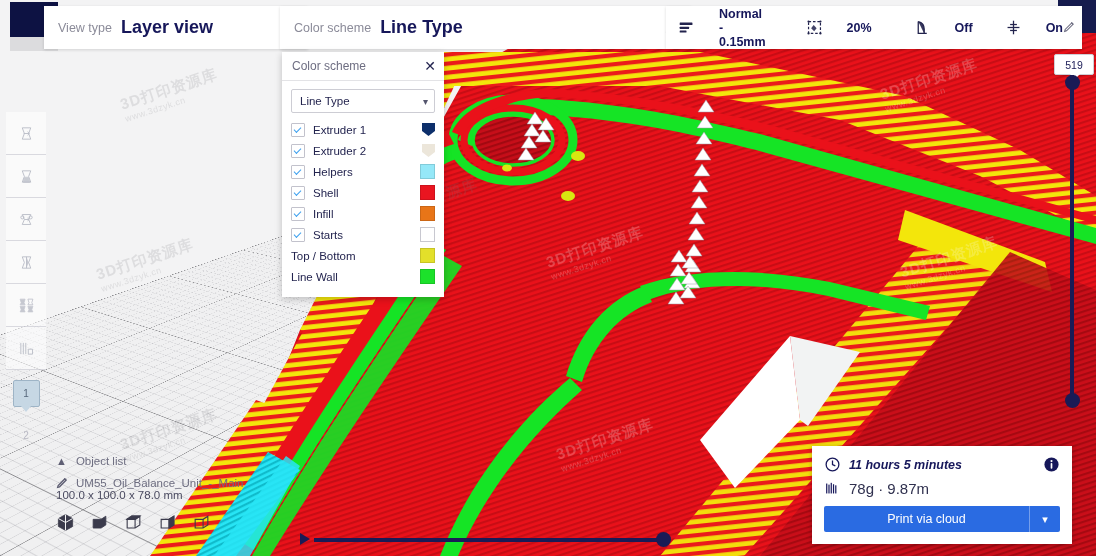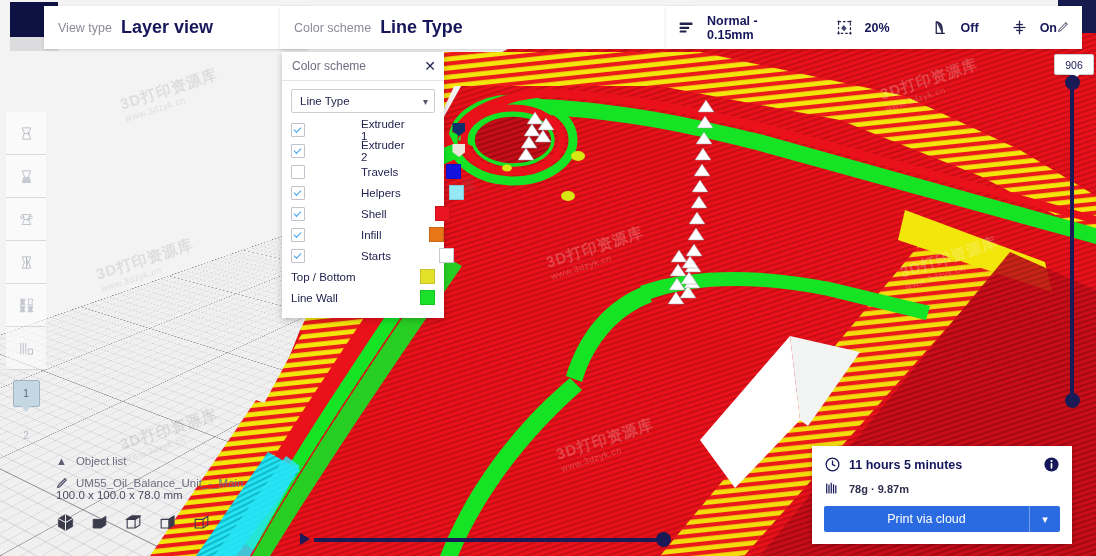--- a/index.html
+++ b/index.html
@@ -46,41 +46,41 @@
           box-shadow:0 1px 3px rgba(0,0,0,.14);}
   .tb-viewtype{left:44px;width:236px;padding:0 14px;justify-content:flex-start;}
   .tb-color{left:280px;width:384px;padding:0 14px;}
   .tb-settings{left:666px;width:392px;padding:0 12px;}
 
   .lbl-muted{color:#8b8b99;font-size:12.5px;margin-right:9px;}
   .lbl-strong{color:#16175a;font-size:18px;font-weight:bold;}
   .chev-left{margin-left:auto;color:#5a5a70;font-size:14px;line-height:1;}
   .pencil{margin-left:auto;color:#6d6d82;font-size:12.5px;}
 
-  .setting{display:flex;align-items:center;gap:12px;}
+  .setting{display:flex;align-items:center;gap:24px;}
   .setting .val{font-size:12.5px;font-weight:bold;color:#16175a;}
   .setting.profile{margin-right:40px;}
   .setting.infill{margin-right:42px;}
   .setting.support{margin-right:32px;}
   .ico{width:17px;height:17px;display:inline-block;flex:0 0 auto;}
   .ico svg{display:block;}
 
   
   .cs-panel{position:absolute;left:282px;top:52px;width:162px;background:#fff;
             box-shadow:0 2px 7px rgba(0,0,0,.22);}
   .cs-head{height:28px;display:flex;align-items:center;padding:0 8px 0 10px;
            border-bottom:1px solid #e3e3e6;}
   .cs-title{font-size:12px;color:#6e6e82;}
   .cs-close{margin-left:auto;font-size:14px;color:#23244f;font-weight:bold;cursor:pointer;line-height:1;}
   .cs-body{padding:8px 9px 10px 9px;}
   .cs-select{height:22px;border:1px solid #cdcdd4;border-radius:2px;display:flex;align-items:center;
              padding:0 6px 0 8px;font-size:11.5px;color:#24254f;background:#fff;}
   .cs-select .cv{margin-left:auto;color:#55566e;font-size:10px;}
   .cs-list{margin-top:6px;}
-  .cs-row{display:flex;align-items:center;height:21px;gap:48px;}
+  .cs-row{display:flex;align-items:center;height:21px;}
   .cbox{width:12px;height:12px;border:1px solid #c2c2cc;background:#fff;border-radius:1px;
         margin-right:8px;flex:0 0 auto;position:relative;}
   .cbox.on:after{content:"";position:absolute;left:2px;top:3px;width:6px;height:3px;
         border-left:1.6px solid #3da0ef;border-bottom:1.6px solid #3da0ef;transform:rotate(-45deg);}
   .cs-row .nm{font-size:11.5px;color:#23244f;}
   .cs-row.plain{padding-left:0;}
   .swatch{margin-left:auto;width:13px;height:13px;border:1px solid rgba(0,0,0,.12);flex:0 0 auto;}
 
   
   .vslider{position:absolute;left:1062px;top:57px;width:22px;height:355px;}
@@ -118,23 +118,23 @@
   .ol-chev{font-size:11px;color:#5f5f74;}
   .ol-name{display:flex;align-items:center;gap:7px;margin-top:9px;font-size:11.5px;color:#6d6d80;}
   .ol-dim{font-size:11.5px;color:#4a4a60;}
   .ol-views{display:flex;gap:15px;margin-top:12px;}
   .ol-views .ico{width:19px;height:19px;}
 
   
   .card{position:absolute;left:812px;top:446px;width:260px;height:98px;background:#fff;
         box-shadow:0 1px 5px rgba(0,0,0,.25);padding:10px 12px 0 12px;box-sizing:border-box;}
   .card-row{display:flex;align-items:center;gap:8px;}
-  .card-time{font-size:12.5px;font-weight:bold;color:#16175a;}
+  .card-time{font-size:12.5px;font-weight:bold;color:#16175a;font-style:italic;}
   .card-info{margin-left:auto;}
-  .card-mat{font-size:11px;color:#30314f;font-weight:bold;}
+  .card-mat{font-size:15px;color:#30314f;}
   .card-row.mat{margin-top:7px;}
   .print-btn{margin-top:9px;height:26px;background:#2a6be2;display:flex;align-items:center;
              color:#fff;font-size:12.5px;border-radius:2px;overflow:hidden;cursor:pointer;}
   .print-btn .txt{flex:1;text-align:center;}
   .print-btn .drop{width:30px;height:26px;border-left:1px solid rgba(255,255,255,.35);
              display:flex;align-items:center;justify-content:center;font-size:11px;}
 </style>
 </head>
 <body>
 
@@ -376,25 +376,20 @@
           <span class="nm">Extruder 1</span>
           <span class="swatch" style="background:#0d2f6b;clip-path:polygon(0 0,100% 0,100% 62%,50% 100%,0 62%);border:none;"></span>
         </div>
 
         <div class="cs-row">
           <span class="cbox on"></span>
           <span class="nm">Extruder 2</span>
           <span class="swatch" style="background:#ece6da;clip-path:polygon(0 0,100% 0,100% 62%,50% 100%,0 62%);border:none;"></span>
         </div>
 
-        <div class="cs-row">
-          <span class="cbox"></span>
-          <span class="nm">Travels</span>
-          <span class="swatch" style="background:#1212e0;"></span>
-        </div>
 
         <div class="cs-row">
           <span class="cbox on"></span>
           <span class="nm">Helpers</span>
           <span class="swatch" style="background:#95e8f8;"></span>
         </div>
 
         <div class="cs-row">
           <span class="cbox on"></span>
           <span class="nm">Shell</span>
@@ -421,21 +416,21 @@
         <div class="cs-row plain">
           <span class="nm">Line Wall</span>
           <span class="swatch" style="background:#1ce12b;"></span>
         </div>
 
       </div>
     </div>
   </div>
 
   <div class="vslider">
-    <div class="vtip">906</div>
+    <div class="vtip">519</div>
     <div class="vtrack"></div>
     <div class="vhandle" style="top:18px;"></div>
     <div class="vhandle" style="top:336px;"></div>
   </div>
 
   <div class="hslider">
     <div class="hplay"></div>
     <div class="htrack"></div>
     <div class="hhandle" style="left:356px;"></div>
   </div>

